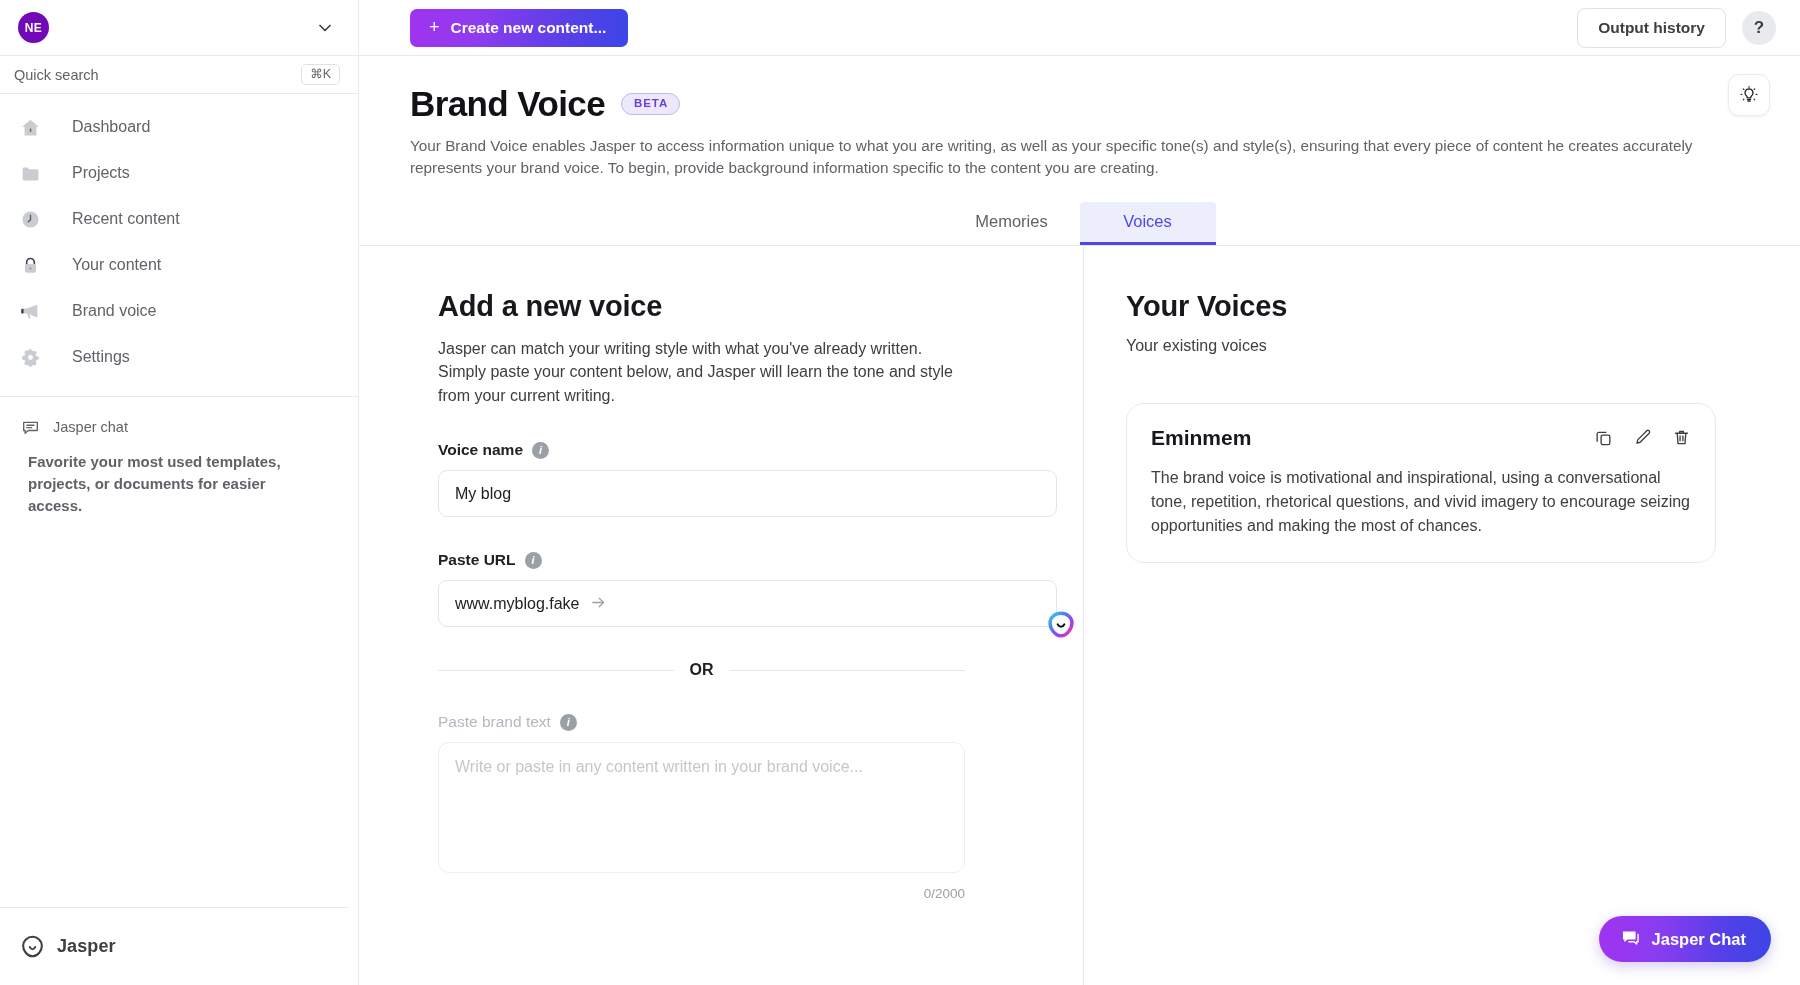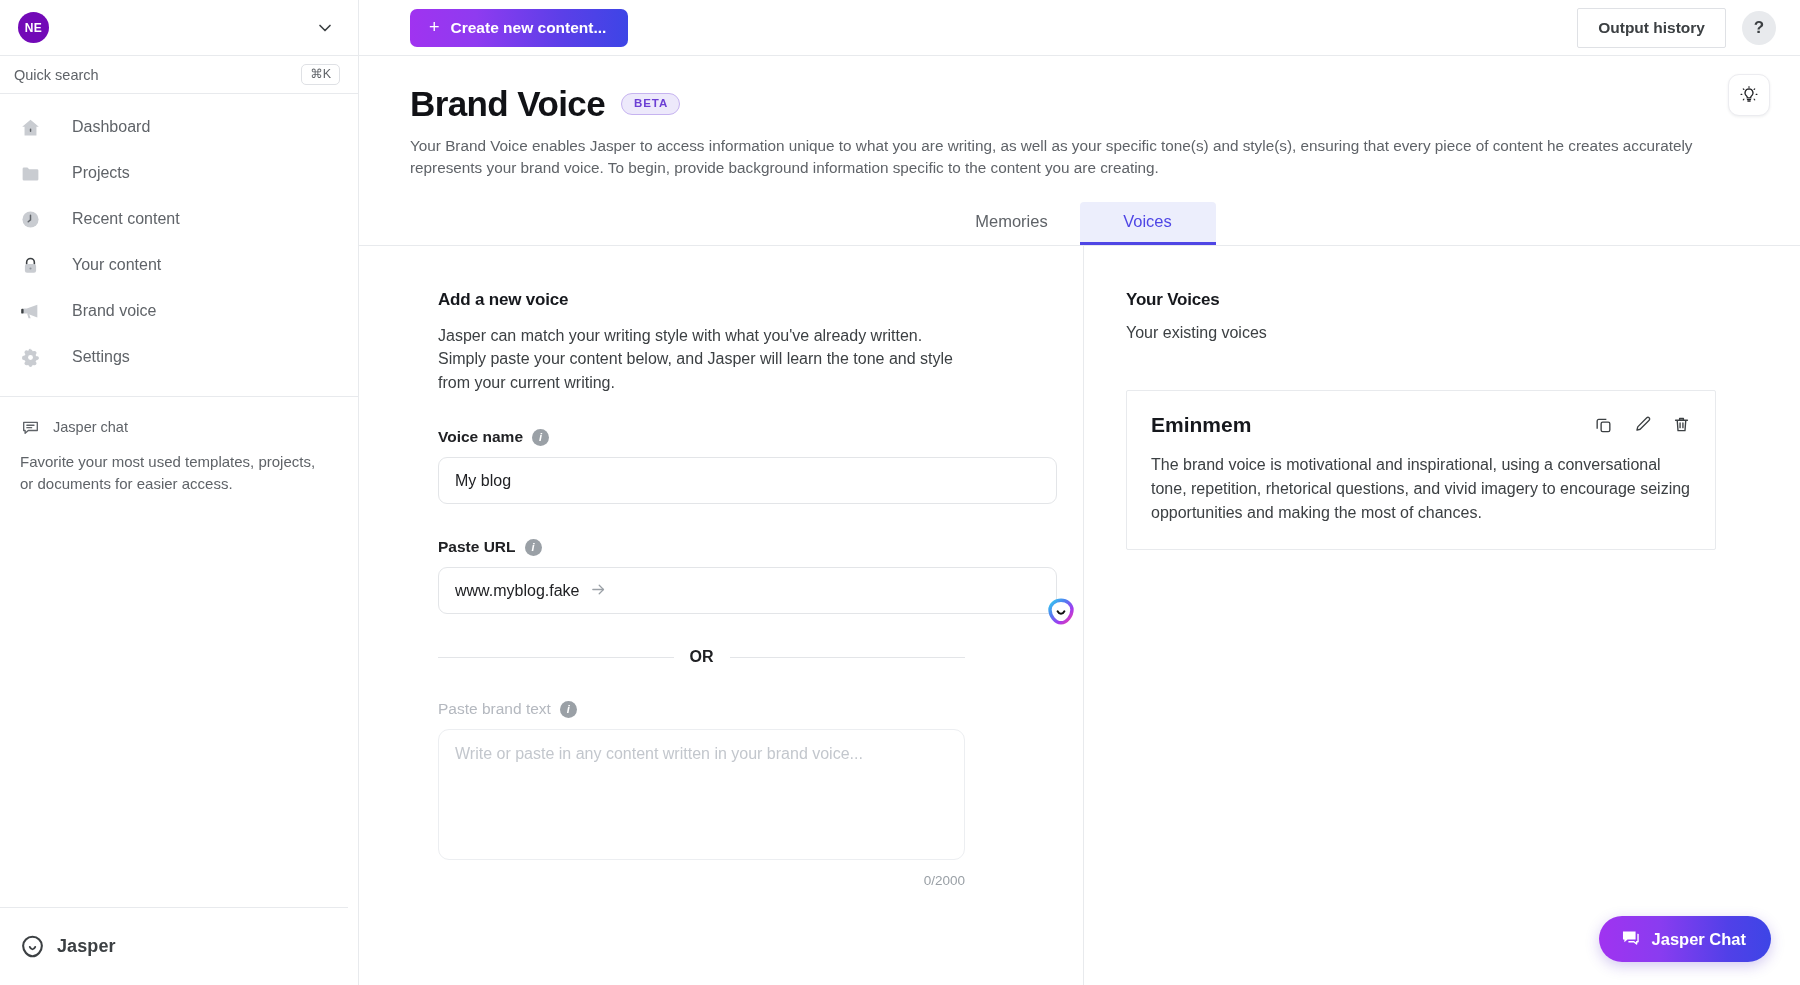--- a/index.html
+++ b/index.html
@@ -88,24 +88,25 @@
 
   .jasper-chat-row {
     display: flex; align-items: center; gap: 13px;
     padding: 20px 18px 0 20px;
     cursor: pointer;
   }
   .jc-ico { width: 20px; height: 20px; color: #5f6368; display:flex; align-items:center; justify-content:center; }
   .jc-label { font-size: 14.5px; color: #5f6368; }
 
   .sb-hint {
-    padding: 14px 38px 0 20px;
+    padding: 14px 38px 0 28px;
     font-size: 15px;
     line-height: 1.48;
     color: #5f6368;
+    font-weight: bold;
   }
 
   .sb-bottom {
     position: absolute;
     left: 0; right: 10px; bottom: 0;
     height: 78px;
     border-top: 1px solid #e8eaed;
     display: flex; align-items: center;
     padding: 0 20px;
     gap: 12px;
@@ -135,21 +136,21 @@
     font-size: 15.5px; font-weight: 700;
     cursor: pointer;
     white-space: nowrap;
   }
   .create-btn .plus { font-size: 18px; font-weight: 500; line-height: 1; margin-top: -1px; }
   .topbar .grow { flex: 1; }
   .out-hist {
     height: 40px;
     padding: 0 20px;
     border: 1px solid #dfe1e5;
-    border-radius: 2px;
+    border-radius: 8px;
     background: #fff;
     font-family: inherit;
     font-size: 15.5px; font-weight: 600;
     color: #3c4043;
     cursor: pointer;
     display: flex; align-items: center;
   }
   .help-btn {
     width: 34px; height: 34px; margin-left: 16px;
     border-radius: 50%;
@@ -223,21 +224,21 @@
   
   .content { flex: 1; display: flex; min-height: 0; }
 
   .col-left {
     width: 725px; flex: 0 0 725px;
     padding: 44px 0 0 79px;
     border-right: 1px solid #e8eaed;
   }
   .col-right { flex: 1; padding: 44px 0 0 42px; }
 
-  .sec-title { font-size: 17px; font-weight: 700; color: #16181d; letter-spacing: -.2px; }
+  .sec-title { font-size: 29px; font-weight: 700; color: #16181d; letter-spacing: -.2px; }
   .sec-sub {
     margin-top: 14px;
     font-size: 16px;
     line-height: 1.47;
     color: #3c4043;
     max-width: 527px;
   }
 
   .field { margin-top: 34px; width: 527px; }
   .field-label {
@@ -307,21 +308,21 @@
     font-size: 13.5px;
     color: #9aa0a6;
   }
 
   
   .voices-sub { margin-top: 14px; font-size: 16px; color: #3c4043; }
   .voice-card {
     margin-top: 48px;
     width: 590px;
     border: 1px solid #e8eaed;
-    border-radius: 2px;
+    border-radius: 18px;
     background: #fff;
     padding: 22px 24px 24px;
   }
   .vc-head { display: flex; align-items: center; }
   .vc-name { font-size: 21px; font-weight: 700; color: #16181d; }
   .vc-head .grow { flex: 1; }
   .vc-actions { display: flex; align-items: center; gap: 19px; color: #3c4043; }
   .icon-btn {
     background: none; border: none; padding: 0; cursor: pointer;
     width: 20px; height: 20px; color: #3c4043;

